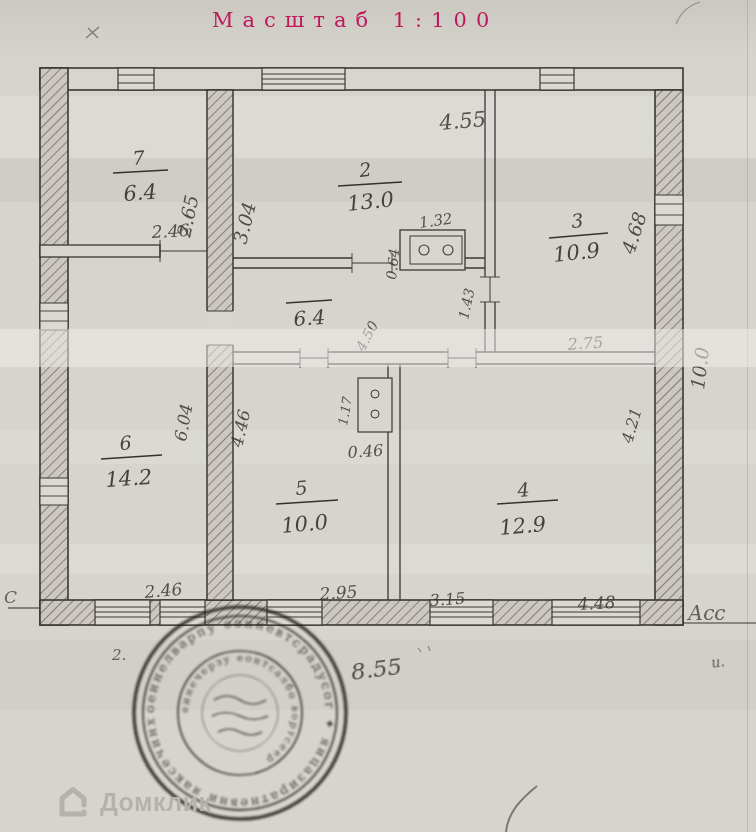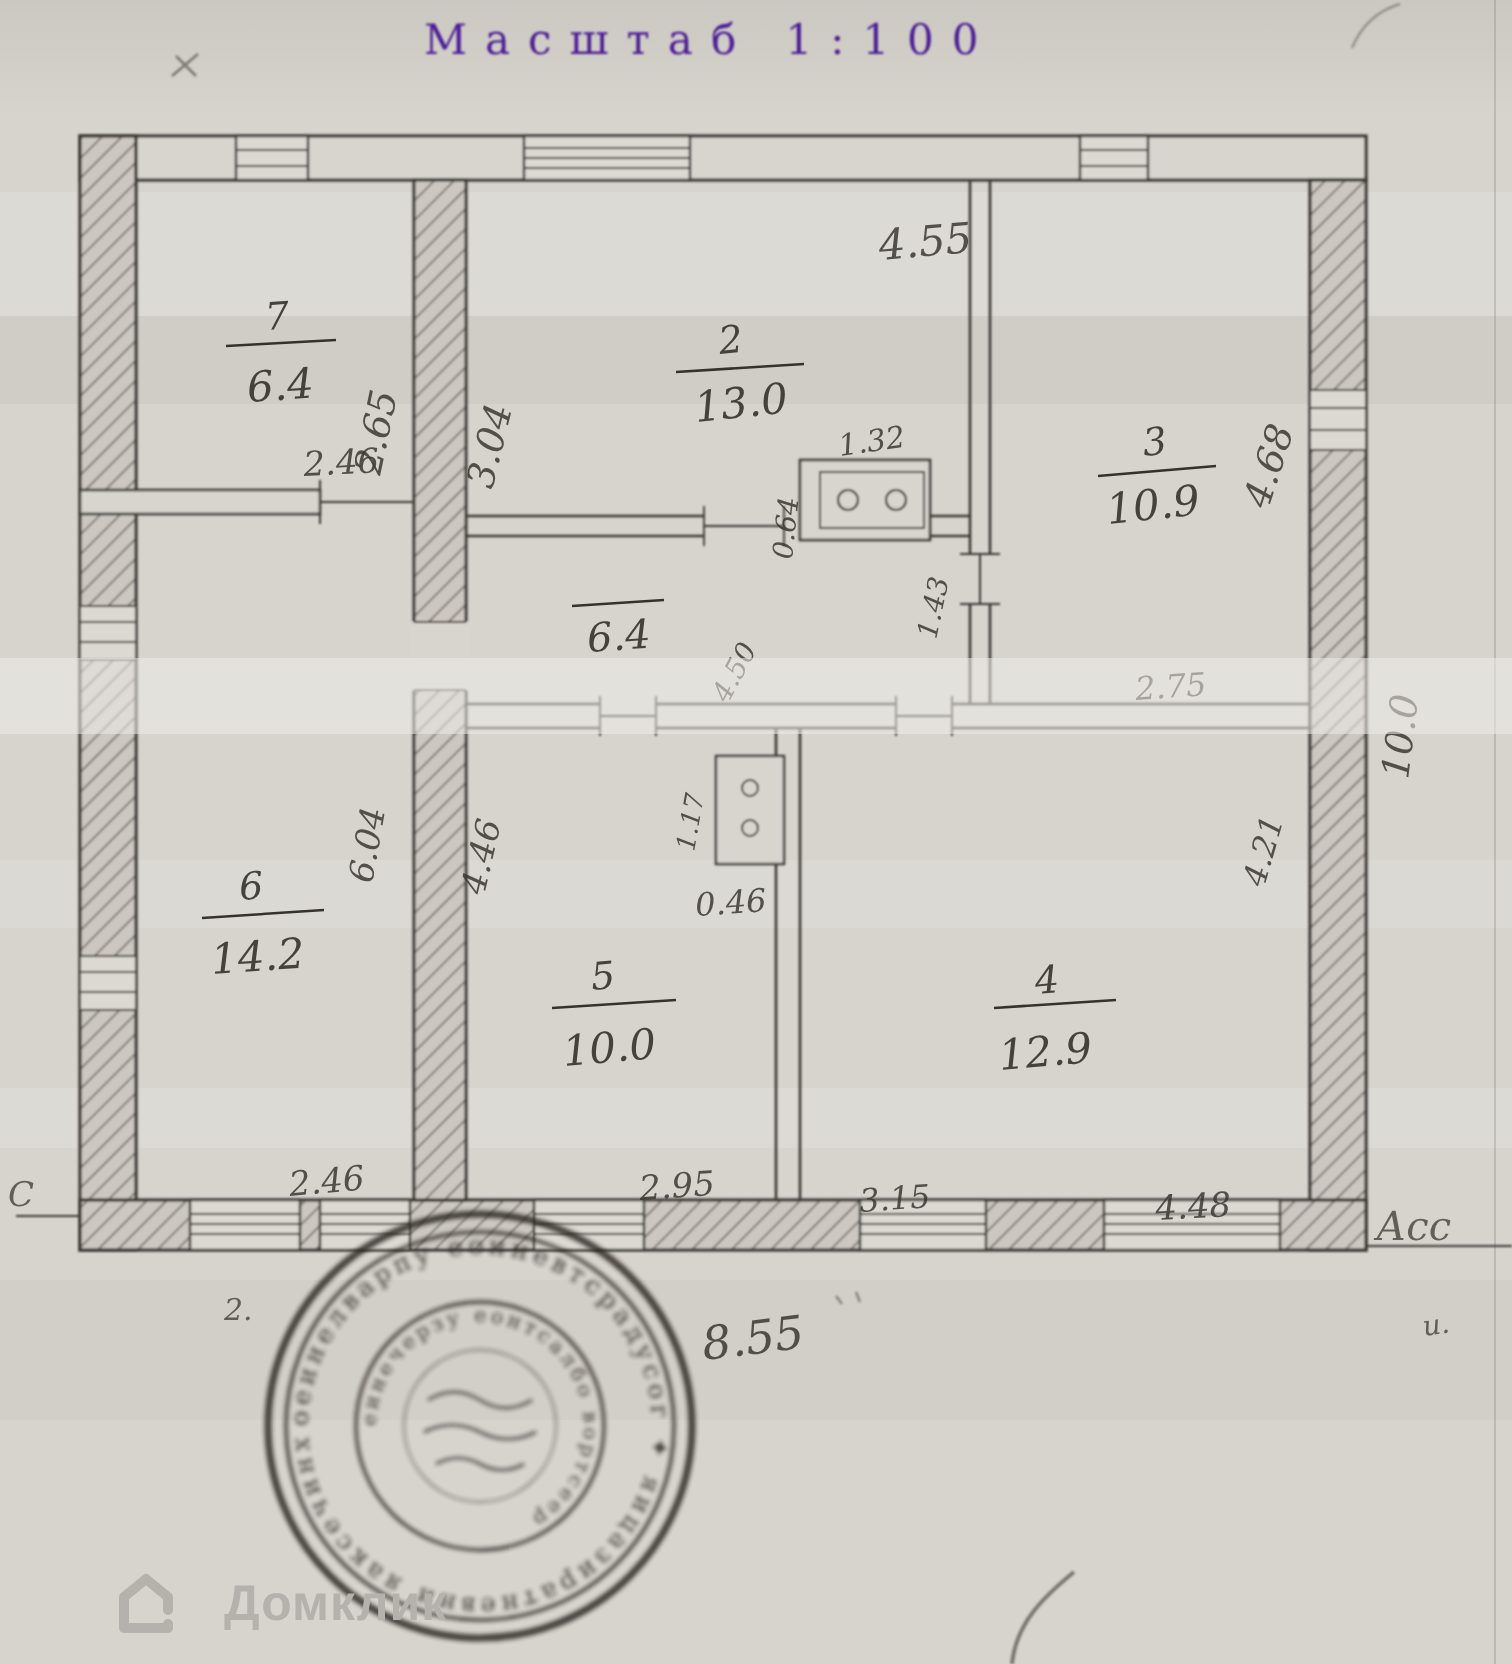--- a/index.html
+++ b/index.html
@@ -13,38 +13,38 @@
   .band-l1{top:96px;height:62px;background:rgba(255,255,255,0.14);}
   .band-d1{top:158px;height:44px;background:rgba(110,104,96,0.06);}
   .band-l2{top:430px;height:34px;background:rgba(255,255,255,0.12);}
   .band-l3{top:544px;height:30px;background:rgba(255,255,255,0.14);}
   .band-d2{top:640px;height:70px;background:rgba(110,104,96,0.05);}
   .scan-edge{position:absolute;top:0;left:747px;width:1px;height:832px;background:rgba(100,96,90,0.22);}
 
   .title{
     position:absolute;top:8px;left:212px;width:340px;
     font-family:"DejaVu Serif",serif;
-    font-size:21px;letter-spacing:9px;color:#4c1d95;
+    font-size:21px;letter-spacing:9px;color:#be185d;
     filter:blur(0.6px);white-space:nowrap;
   }
   .watermark-band{
     position:absolute;top:329px;left:0;width:756px;height:38px;
     background:rgba(237,235,231,0.55);
   }
   .watermark-text{
     position:absolute;top:328px;left:198px;
     font-family:"Liberation Sans",sans-serif;
     font-weight:700;font-size:37px;letter-spacing:6px;
     color:rgba(70,68,66,0.52);white-space:nowrap;
   }
   .plan-svg{position:absolute;top:0;left:0;}
 
   .brand{
     position:absolute;top:785px;left:56px;
-    display:flex;align-items:center;gap:22px;color:#b5b2ae;
+    display:flex;align-items:center;gap:10px;color:#b5b2ae;
   }
   .brand-label{font-weight:700;font-size:25px;letter-spacing:0.5px;}
 
   svg text{user-select:none;}
   .dim{font-family:"DejaVu Serif",serif;font-style:italic;fill:#3b3833;opacity:0.85;}
   .roomnum{font-family:"DejaVu Serif",serif;font-style:italic;fill:#35322d;opacity:0.9;}
   .cursive{font-family:"DejaVu Serif",serif;font-style:italic;fill:#45423c;opacity:0.8;}
 </style>
 </head>
 <body>

